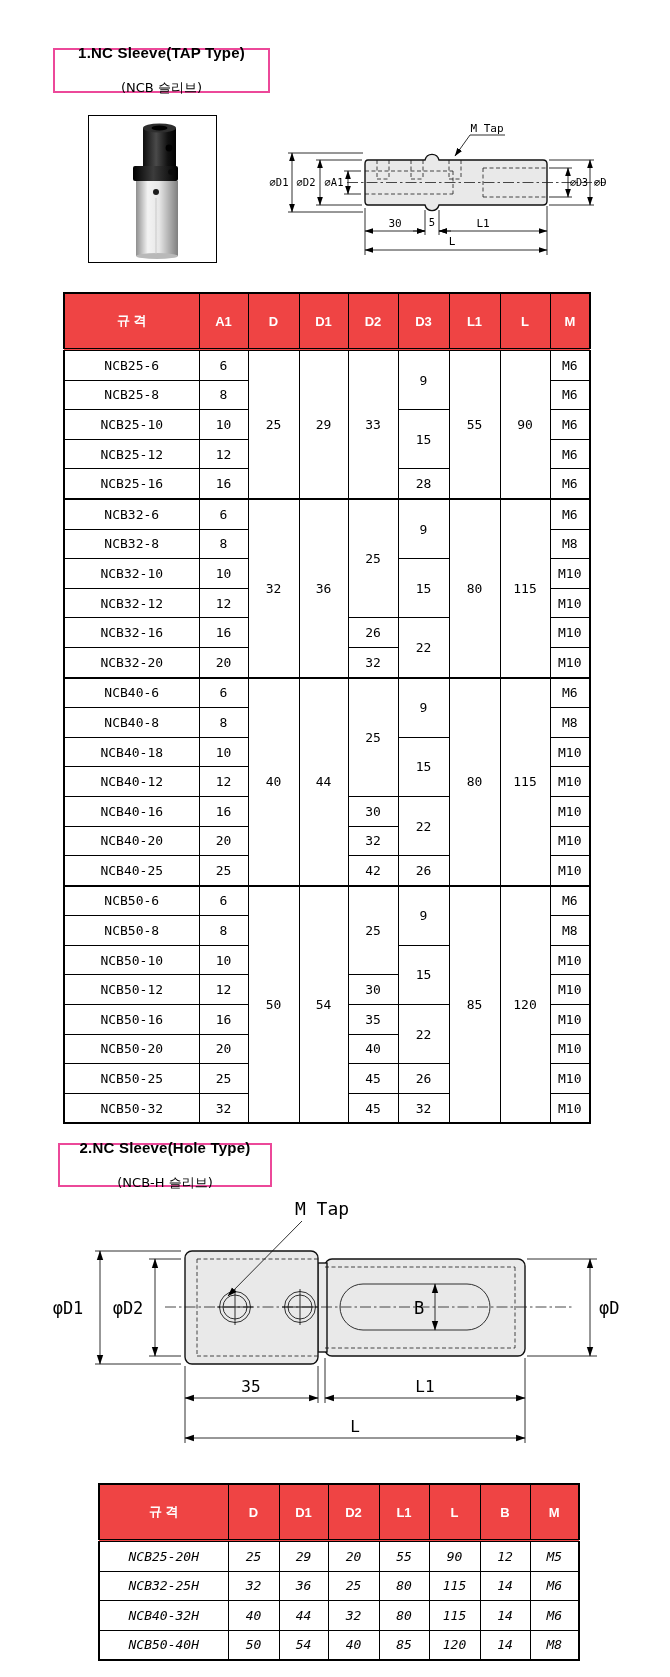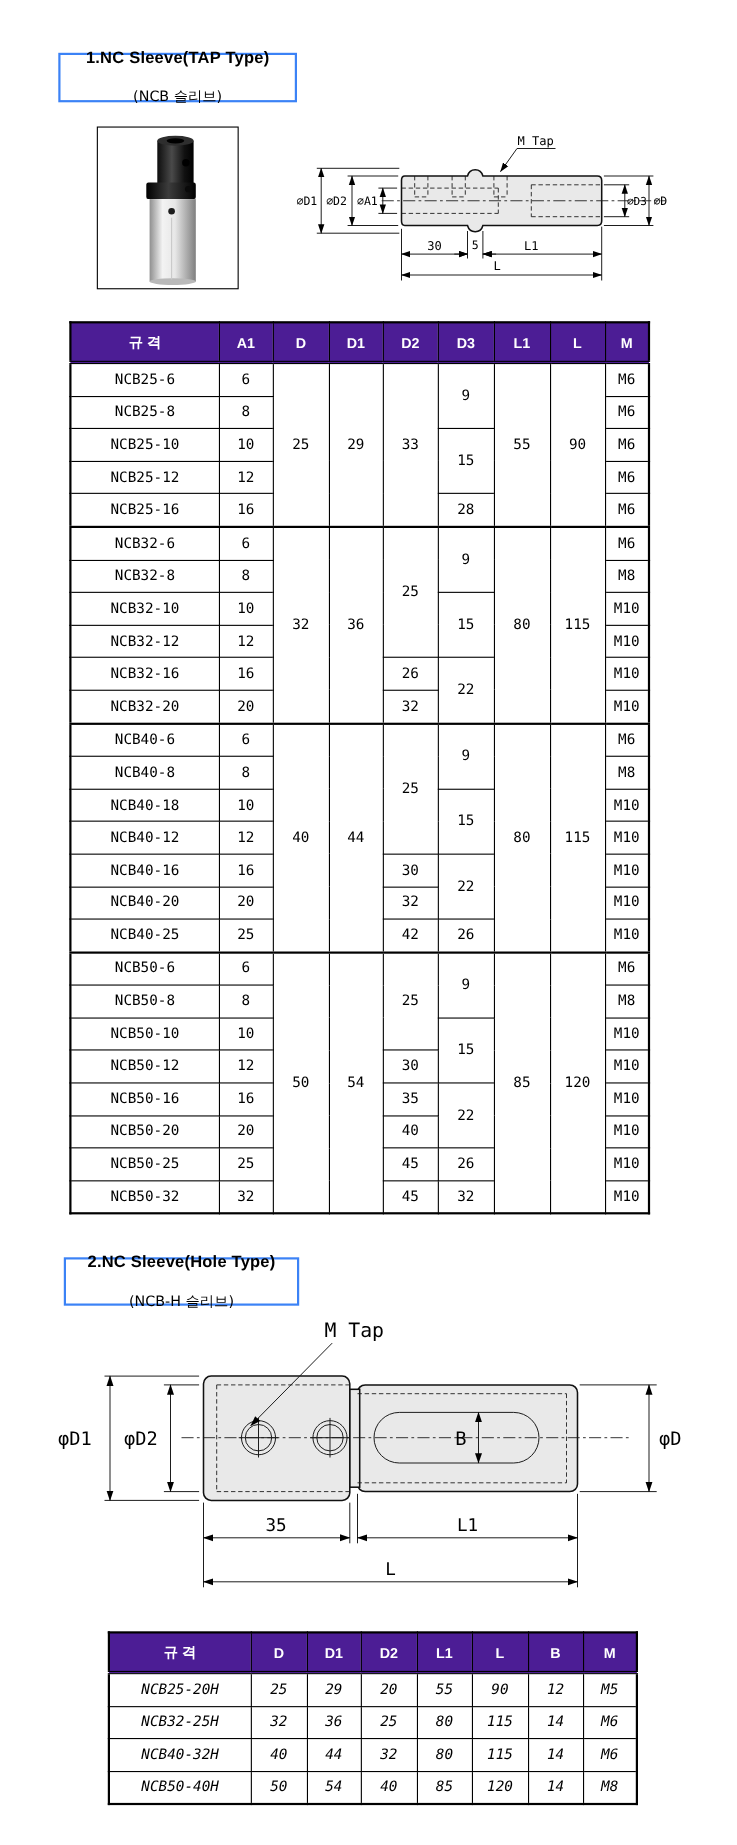--- a/index.html
+++ b/index.html
@@ -2,30 +2,30 @@
 <html><head>
 <meta charset="utf-8">
 <style>
   html,body{margin:0;padding:0;}
   body{
     width:670px;height:1677px;position:relative;background:#ffffff;
     font-family:"DejaVu Sans Mono", monospace;color:#000;
   }
   .abs{position:absolute;}
   .titlebox{
-    border:2px solid #3b82f6;background:#fff;text-align:center;
+    border:2px solid #ec4899;background:#fff;text-align:center;
     display:flex;flex-direction:column;justify-content:center;gap:18px;
   }
   .titlebox .t1{font:bold 15px "Liberation Sans", sans-serif;letter-spacing:.2px;}
   .titlebox .t2{font:13px "DejaVu Sans", sans-serif;}
   .photoframe{border:1.5px solid #000;background:#fff;}
   table.spec{border-collapse:collapse;table-layout:fixed;border:2px solid #000;background:#fff;}
   table.spec th{
-    background:#4c1d95;color:#fff;font:bold 13px "Liberation Sans", sans-serif;
-    border:1px solid #000;border-bottom:3px double #000;height:26px;padding:4px;
+    background:#ef4444;color:#fff;font:bold 13px "Liberation Sans", sans-serif;
+    border:1px solid #000;border-bottom:3px double #000;height:26px;padding:14px;
   }
   table.spec td{
     border:1px solid #000;text-align:center;vertical-align:middle;
     font:13px "DejaVu Sans Mono", monospace;padding:0;
   }
   #t1 td{height:28.6px;}
   #t2 td{height:28.5px;font-style:italic;}
   tr.grp td{border-top:2px solid #000;margin-top:44px;}
   svg text{font-family:"DejaVu Sans Mono", monospace;fill:#000;}
   svg .ln{stroke:#1a1a1a;stroke-width:.9;fill:none;}

